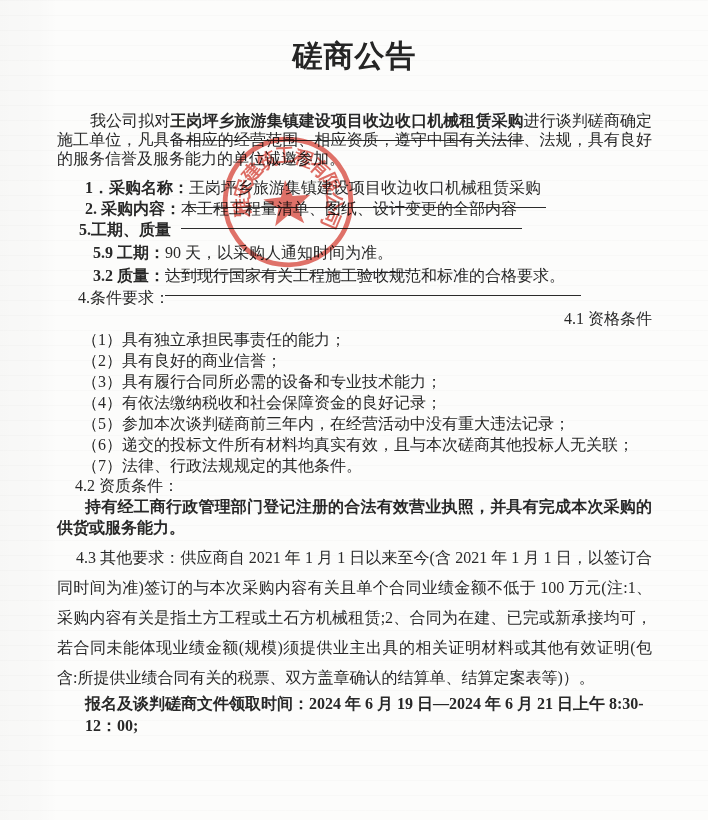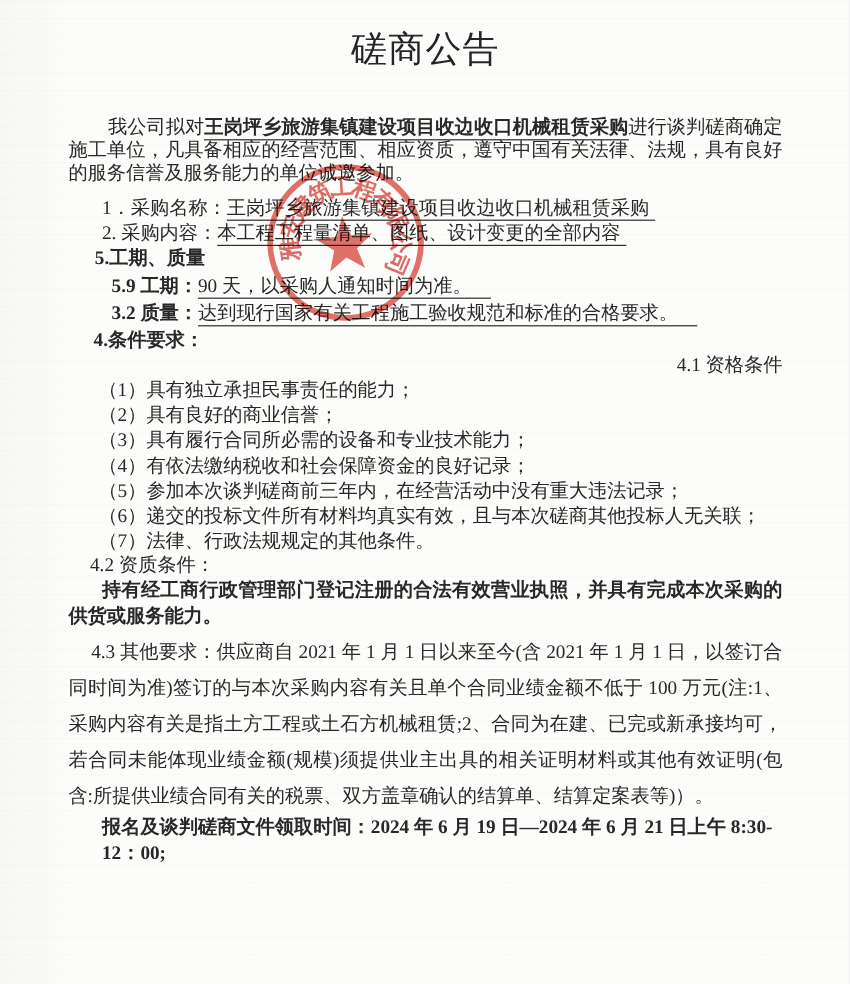--- a/index.html
+++ b/index.html
@@ -11,41 +11,41 @@
     background-image:
       linear-gradient(to right, rgba(0,0,0,0.018) 0, rgba(0,0,0,0.012) 40px, rgba(0,0,0,0) 58px),
       repeating-linear-gradient(180deg, rgba(0,0,0,0.015) 0, rgba(0,0,0,0.015) 1px, rgba(0,0,0,0) 1px, rgba(0,0,0,0) 15px);
     overflow:hidden;
     font-family:"Liberation Serif","DejaVu Serif",serif;
     font-size:16px;
     color:#282828;
   }
   .content{padding:0 56px 0 57px;}
   .doc-title{
-    padding-top:22px;
+    padding-top:36px;
     font-size:30px;line-height:40px;
-    font-weight:normal;letter-spacing:1px;
+    font-weight:bold;letter-spacing:1px;
     text-align:center;color:#252525;
   }
   p,div.line{margin:0;}
   .p1{margin-top:35px;line-height:19px;text-align:justify;text-indent:33px;}
   .item{padding-left:28px;line-height:21px;}
   .item.first{margin-top:9px;}
   .h3{margin-top:3px;padding-left:22px;line-height:22px;font-weight:bold;}
   .sub{margin-top:7px;padding-left:36px;line-height:23px;}
   .sub .lbl{font-weight:bold;}
-  .h4{margin-top:7px;padding-left:21px;line-height:22px;font-weight:bold;}
+  .h4{margin-top:7px;padding-left:21px;line-height:22px;font-weight:normal;}
   .h41{margin-top:17px;padding-left:16px;line-height:20px;text-align:right;}
   .q{margin-top:9px;padding-left:25px;line-height:21px;}
   .h42{margin-top:8px;padding-left:18px;line-height:20px;}
   .p42{line-height:21px;text-indent:28px;text-align:justify;font-weight:bold;}
   .p43{margin-top:5px;line-height:30px;text-indent:19px;text-align:justify;}
   .footer-line{line-height:22px;padding-left:28px;font-weight:bold;}
-  .lbl-b{font-weight:normal;text-align:right;}
-  .u{border-bottom:1px solid #2b2b2b;padding-bottom:1px;}
+  .lbl-b{font-weight:bold;text-align:right;}
+  .u{border-bottom:1px solid #2b2b2b;padding-bottom:11px;}
   .u-ext{padding-right:16px;}
   .u-sm{padding-right:5px;}
   .proj{font-weight:bold;}
   
   .stamp{
     position:absolute;left:219px;top:133px;
     width:138px;height:138px;
     mix-blend-mode:multiply;
     opacity:0.9;
     pointer-events:none;

